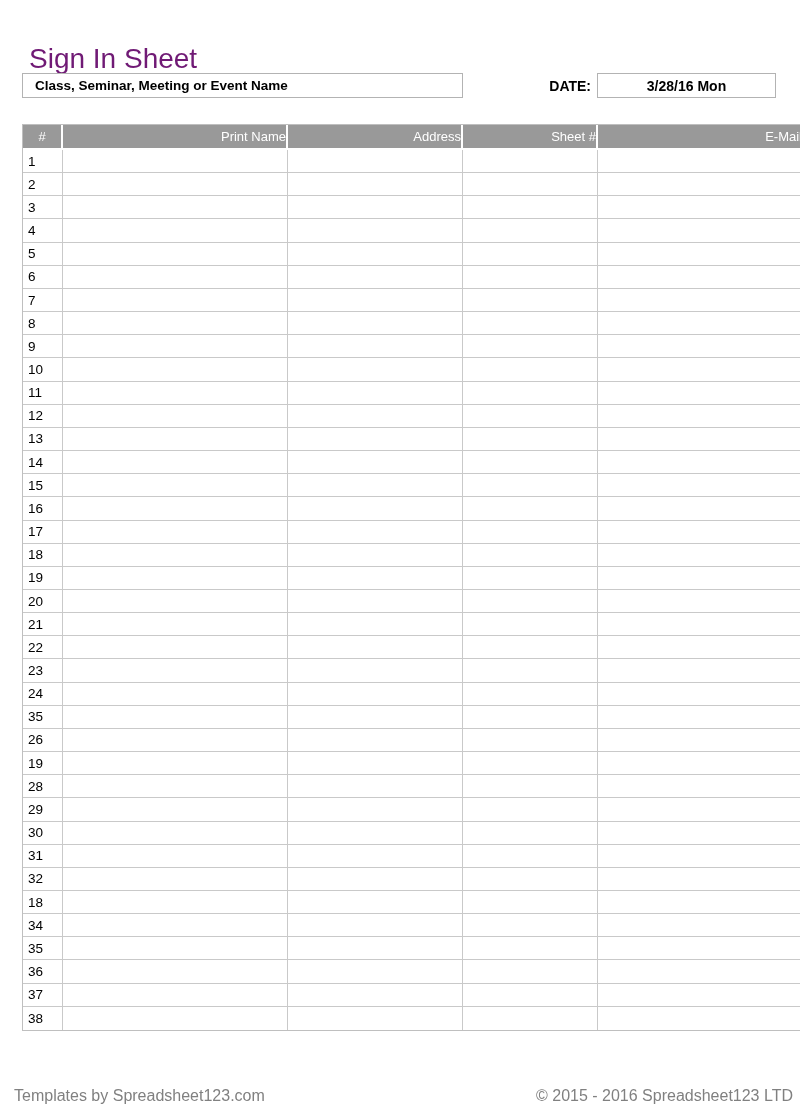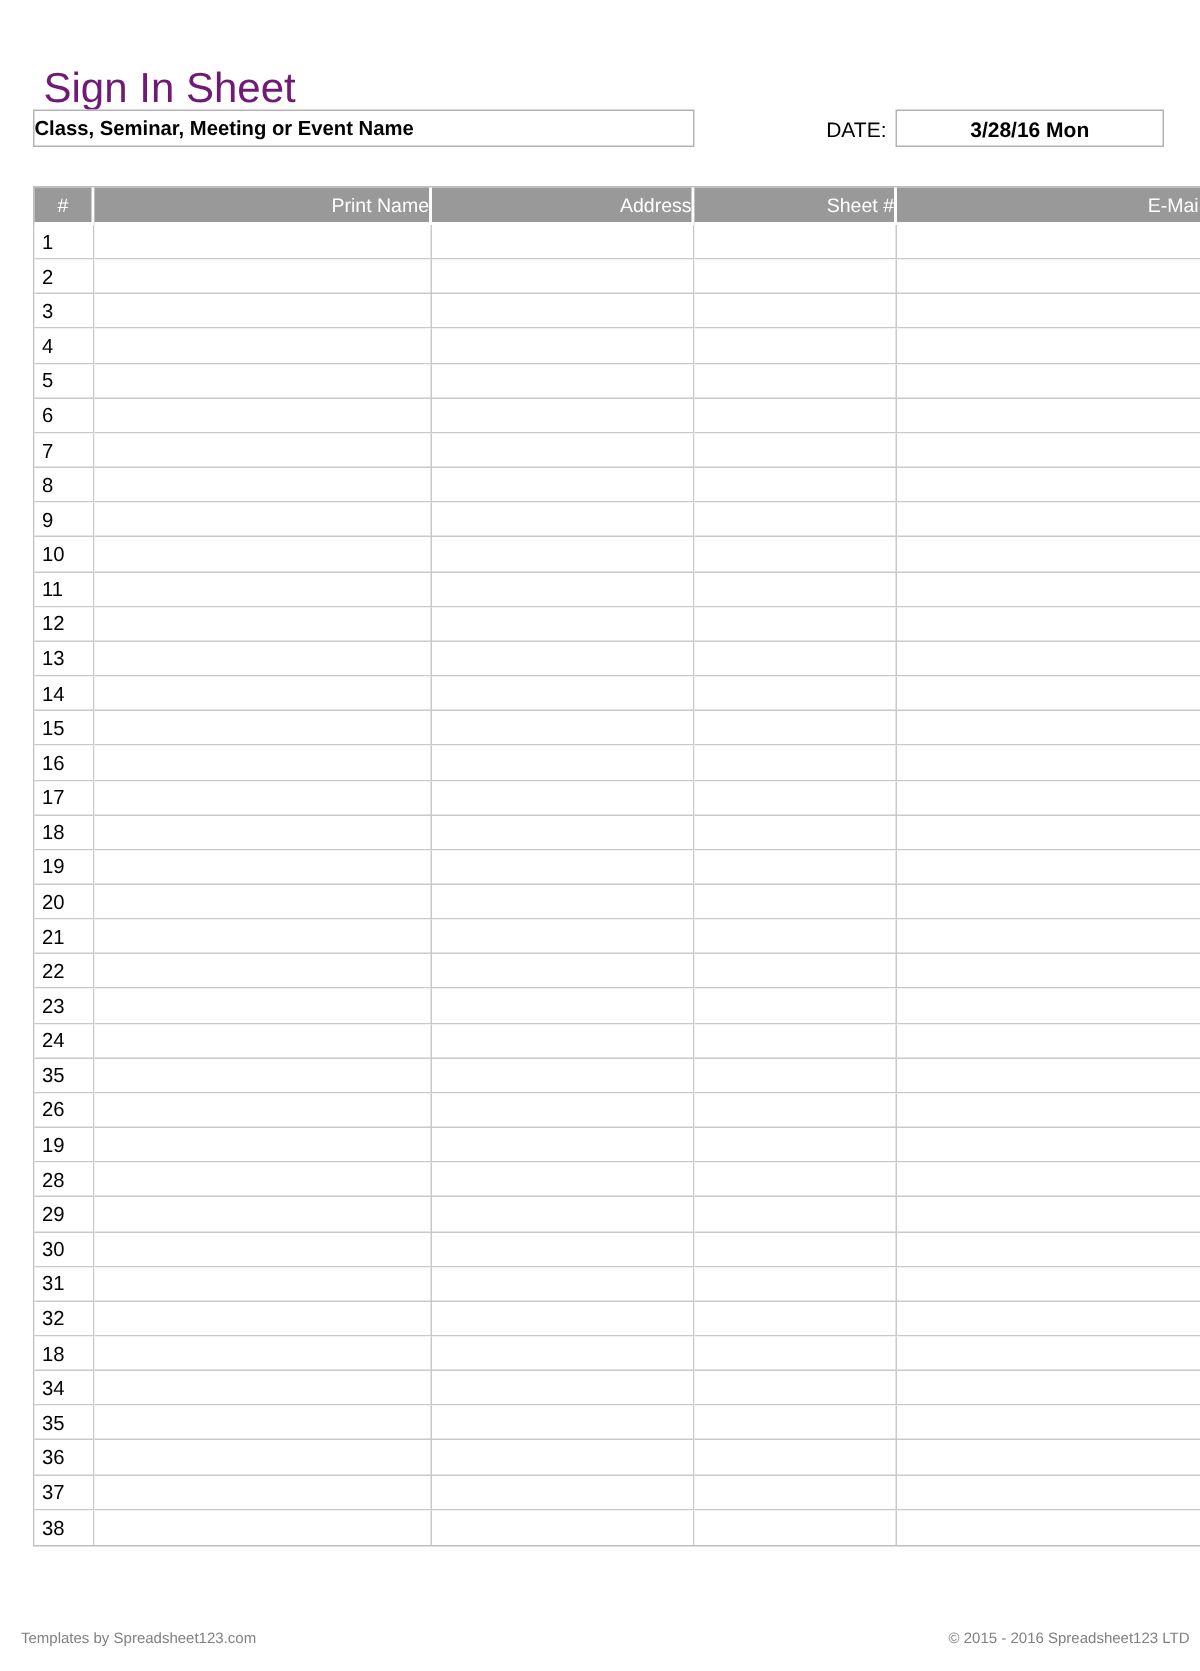--- a/index.html
+++ b/index.html
@@ -26,36 +26,36 @@
   .event-box {
     position: absolute;
     left: 22px;
     top: 73px;
     width: 441px;
     height: 25px;
     border: 1px solid #b3b3b3;
     background: #ffffff;
     display: flex;
     align-items: center;
-    padding-left: 0;
+    padding-left: 12px;
     font-size: 13.5px;
     font-weight: 700;
     color: #000000;
   }
   .date-label {
     position: absolute;
     left: 491px;
     top: 73px;
     width: 100px;
     height: 25px;
     display: flex;
     align-items: center;
     justify-content: flex-end;
     font-size: 14px;
-    font-weight: 400;
+    font-weight: 700;
     color: #000000;
   }
   .date-box {
     position: absolute;
     left: 597px;
     top: 73px;
     width: 179px;
     height: 25px;
     border: 1px solid #b3b3b3;
     background: #ffffff;
@@ -110,21 +110,21 @@
   .col-3 { width: 135px; }
   .col-4 { width: 204px; }
   .footer {
     position: absolute;
     left: 14px;
     right: 7px;
     top: 1087px;
     display: flex;
     justify-content: space-between;
     align-items: center;
-    font-size: 10px;
+    font-size: 16px;
     color: #808080;
   }
 </style>
 </head>
 <body>
 
 <div class="page">
 
   <div class="title">Sign In Sheet</div>
 

